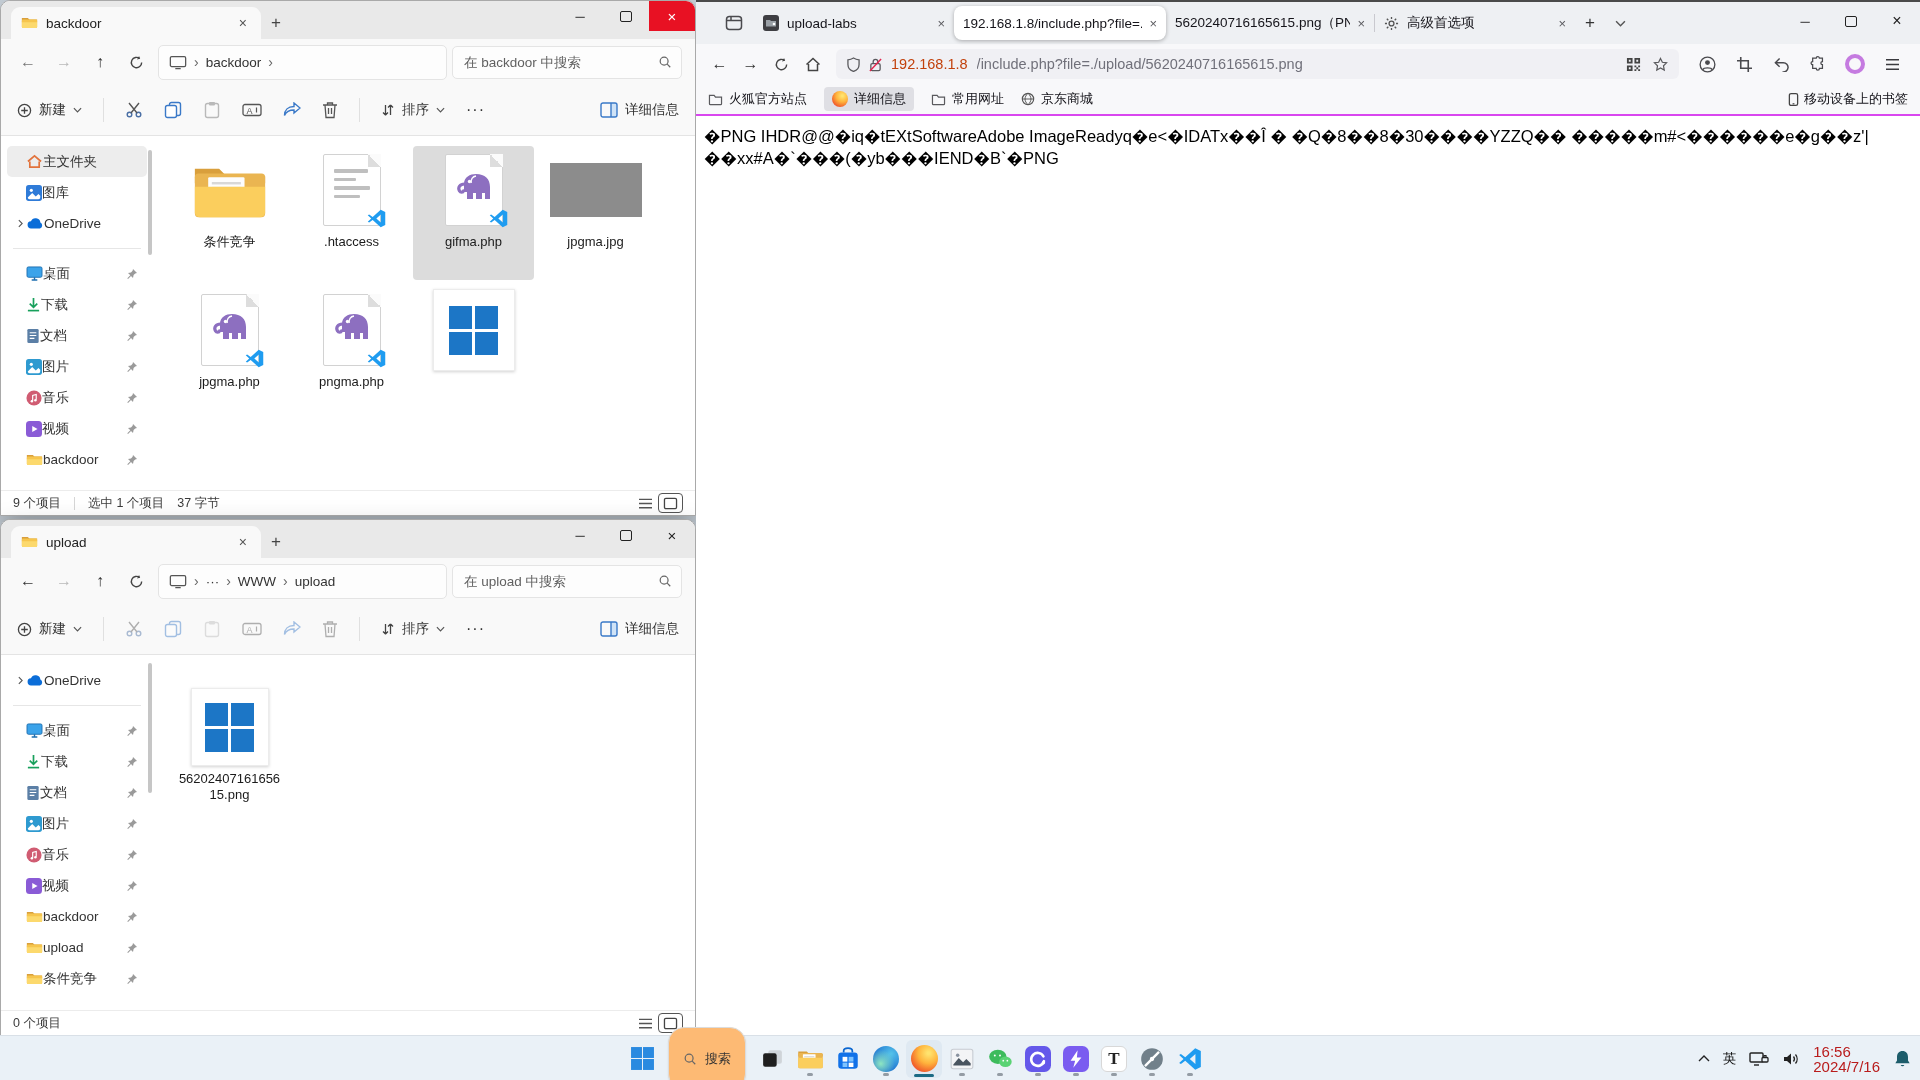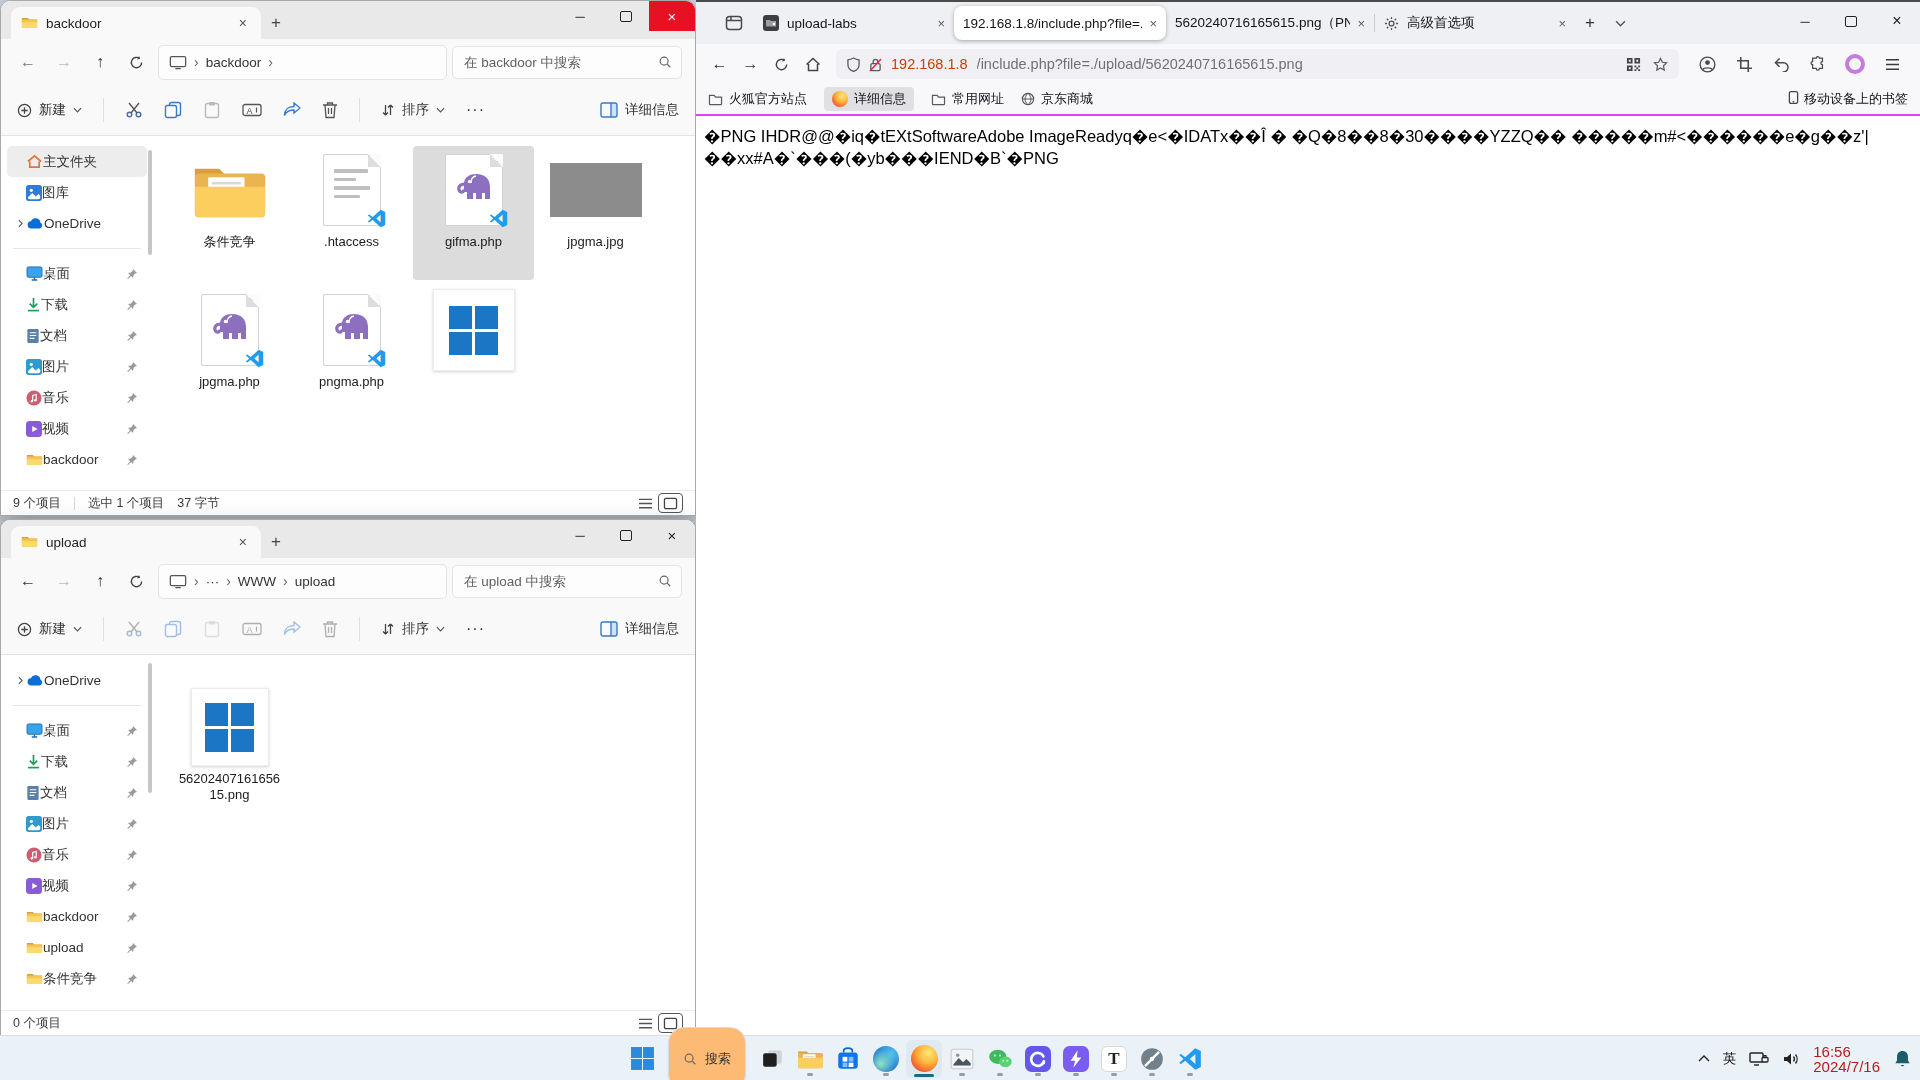--- a/index.html
+++ b/index.html
@@ -109,21 +109,21 @@
   .url-domain{color:#c2410c}
   .url-path{color:#70707a;flex:1;overflow:hidden;white-space:nowrap}
   .url-right{display:flex;align-items:center;gap:12px}
   .f-acticons{display:flex;align-items:center;gap:9px;padding:0 6px}
   .f-acticons>div{width:28px;height:28px;display:flex;align-items:center;justify-content:center}
   .ringicon{width:12px;height:12px;border:4.5px solid #c57be0;border-radius:50%}
   .f-bookmarks{height:30px;background:#f8f8fa;border-bottom:2px solid #d946ef;display:flex;align-items:center;
                padding:0 12px;gap:17px;font-size:13px;color:#15141a;flex:none}
   .bm{display:flex;align-items:center;gap:6px}
   .bm.pill{background:#dfdfe4;border-radius:4px;padding:3px 8px}
-  .bm-right{margin-left:auto;display:flex;align-items:flex-start;gap:5px}
+  .bm-right{margin-left:auto;display:flex;align-items:center;gap:5px}
   .ic-fx{width:16px;height:16px;border-radius:50%;
          background:radial-gradient(circle at 65% 30%,#ffe36e 5%,#ffb43c 40%,#f2652c 72%,#e8326b 100%)}
   .f-content{flex:1;background:#fff;padding:9px 8px;font-size:16.5px;line-height:22px;color:#000;overflow:hidden}
 
   
   #taskbar{position:absolute;left:0;top:1035px;width:1920px;height:45px;background:#eaf1f7;
            border-top:1px solid #d9e0e7;box-sizing:border-box}
   .tb-center{position:absolute;left:624px;top:2px;height:41px;display:flex;align-items:center;gap:2px}
   .tb-item{width:36px;height:38px;display:flex;align-items:center;justify-content:center;position:relative;border-radius:6px}
   .tb-item.run::after{content:"";position:absolute;bottom:2px;left:50%;transform:translateX(-50%);

